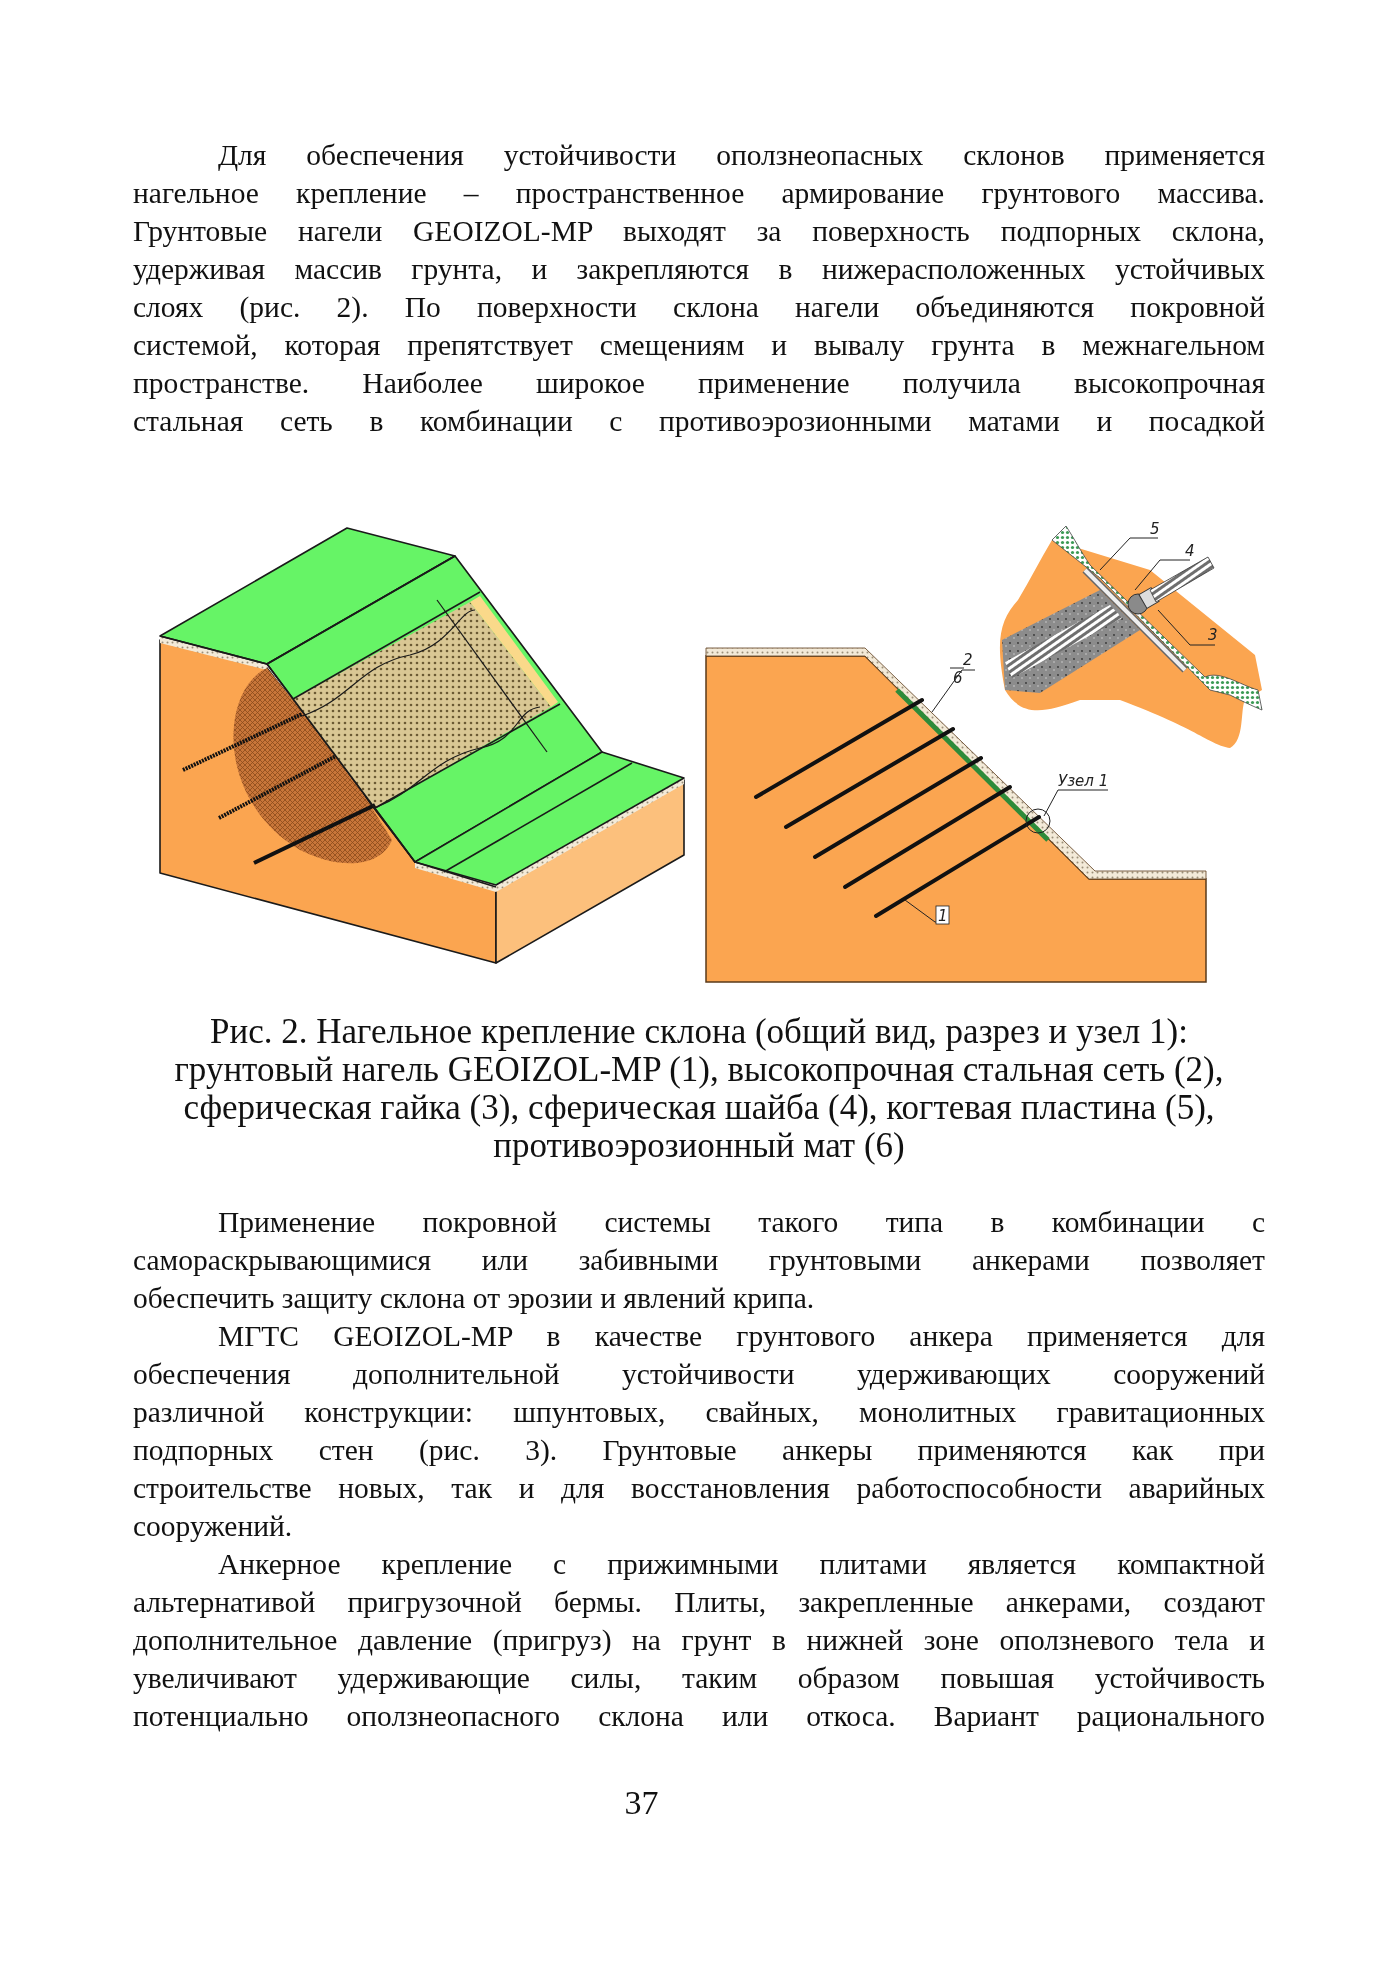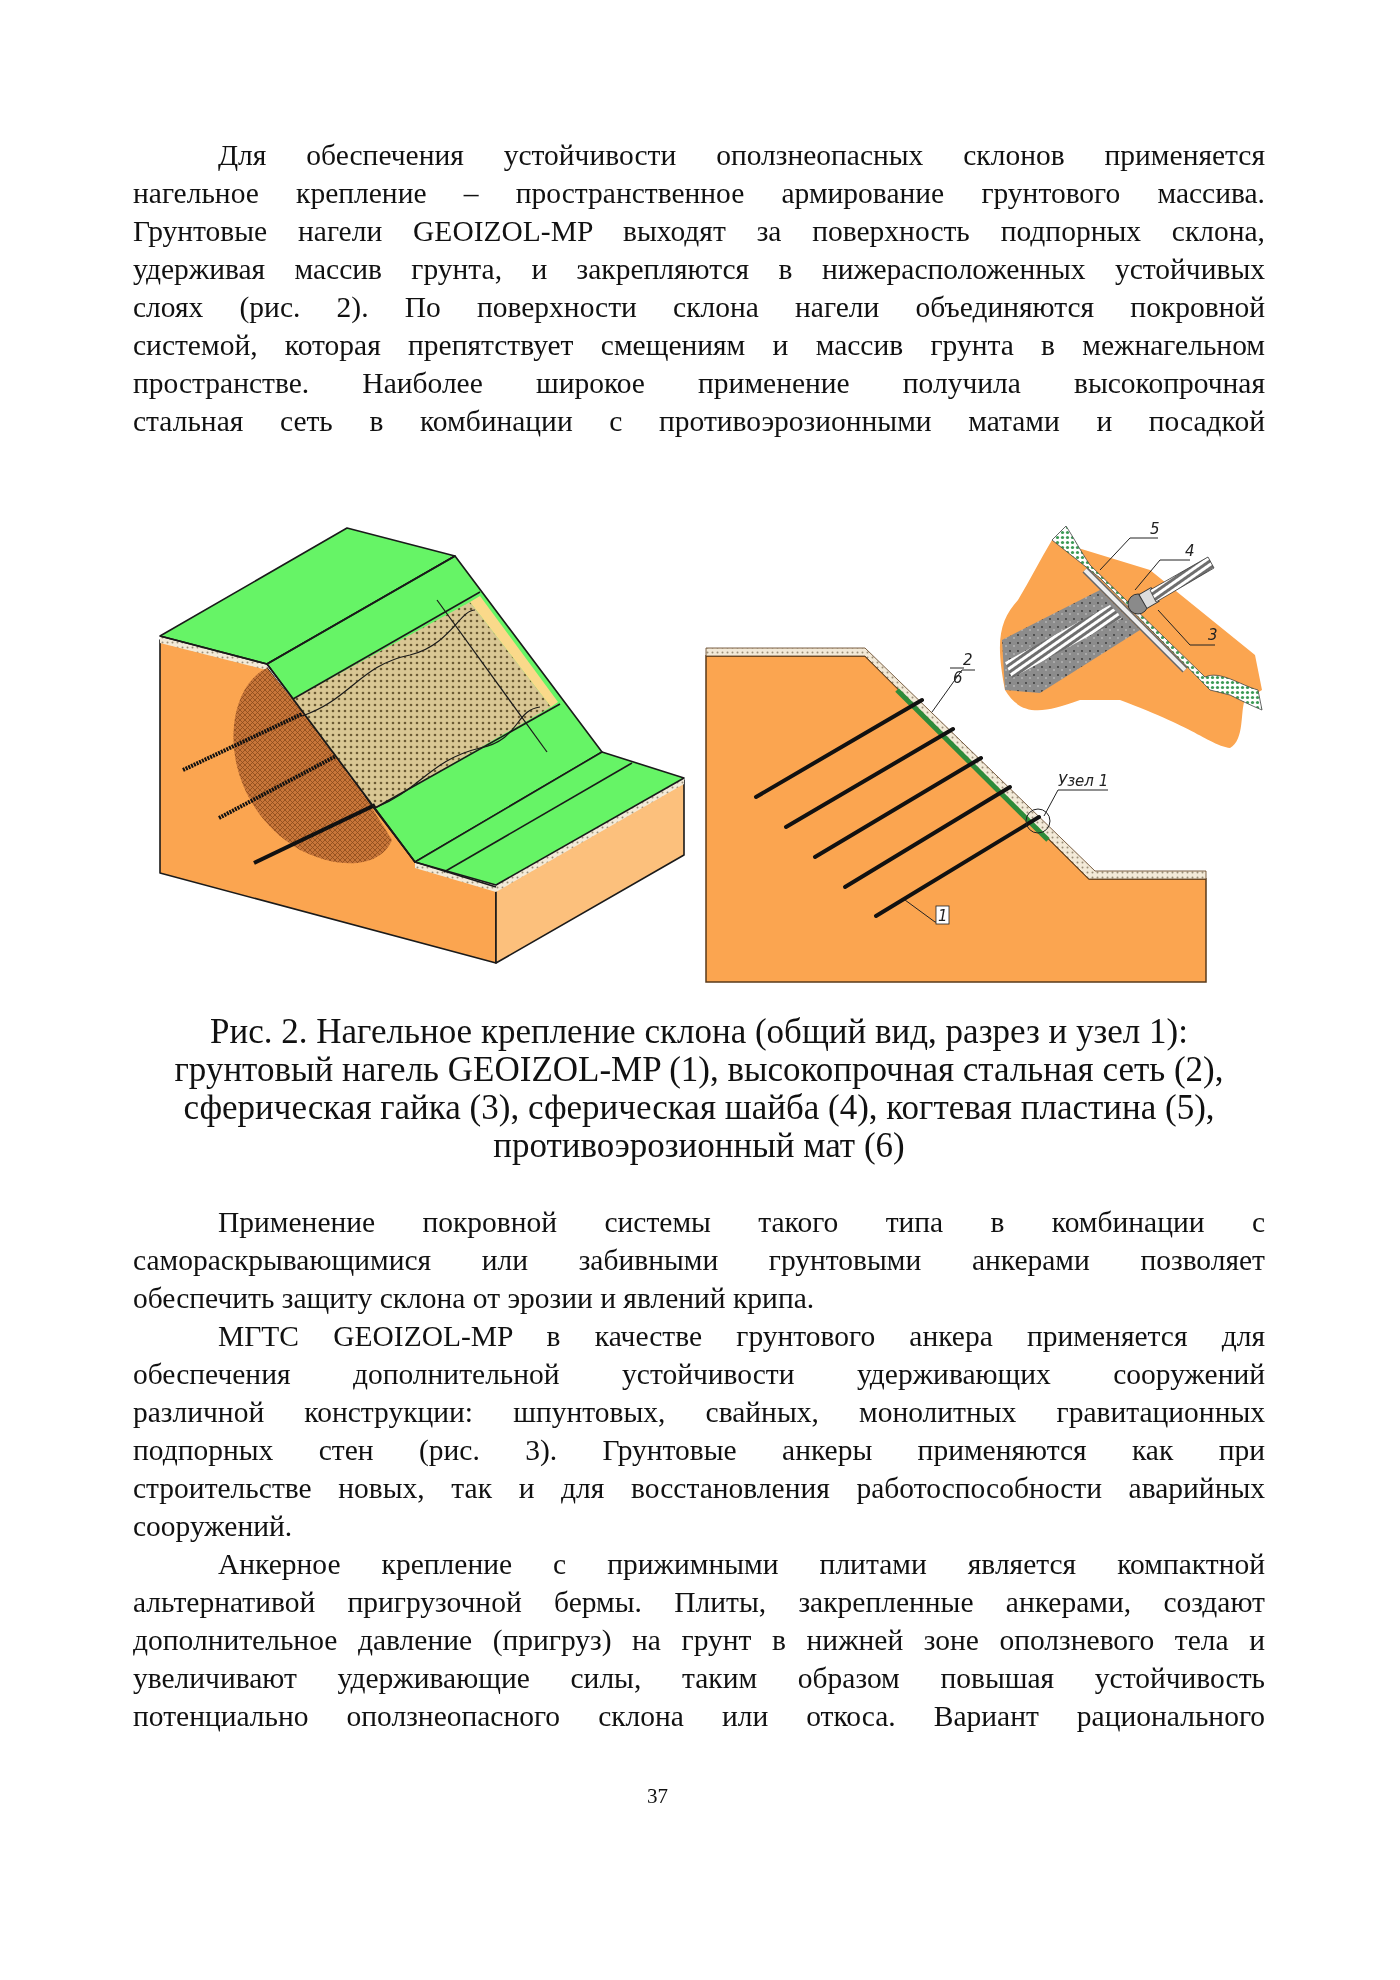--- a/index.html
+++ b/index.html
@@ -5,21 +5,21 @@
   html,body{margin:0;padding:0;background:#fff;}
   body{width:1400px;height:1980px;position:relative;overflow:hidden;
        font-family:"Liberation Serif","DejaVu Serif",serif;color:#111;}
   .para{position:absolute;left:133px;width:1132px;font-size:29.5px;line-height:38px;}
   .line{display:block;height:38px;white-space:nowrap;text-align:justify;text-align-last:justify;}
   .line.last{text-align-last:left;}
   .line.indent{padding-left:85px;font-family:Liberation Serif, serif;}
   .caption{position:absolute;left:133px;width:1132px;font-size:35px;line-height:38px;text-align:center;}
   .caption .cl{display:block;height:38px;white-space:nowrap;}
   #figure{position:absolute;left:0;top:0;width:1400px;height:1000px;}
-  .pagenum{position:absolute;left:16px;width:1283px;top:1784px;text-align:center;font-size:21px;}
+  .pagenum{position:absolute;left:0;width:1283px;top:1784px;text-align:center;font-size:34px;}
   .lbl{font-family:"DejaVu Sans",sans-serif;font-style:italic;font-size:15px;fill:#222;}
 </style>
 </head>
 <body>
 
 <svg id="figure" viewBox="0 0 1400 1000" xmlns="http://www.w3.org/2000/svg">
   <defs>
     <pattern id="matPat" width="6" height="6" patternUnits="userSpaceOnUse">
       <rect width="6" height="6" fill="#D9C794"></rect>
       <circle cx="3" cy="3" r="1.3" fill="#6b5a34"></circle>
@@ -128,21 +128,21 @@
     <text class="lbl" x="1208" y="640">3</text>
   </g>
 </svg>
 
 <div class="para" style="top:136px">
   <span class="line indent">Для обеспечения устойчивости оползнеопасных склонов применяется</span>
   <span class="line">нагельное крепление – пространственное армирование грунтового массива.</span>
   <span class="line">Грунтовые нагели GEOIZOL-MP выходят за поверхность подпорных склона,</span>
   <span class="line">удерживая массив грунта, и закрепляются в нижерасположенных устойчивых</span>
   <span class="line">слоях (рис. 2). По поверхности склона нагели объединяются покровной</span>
-  <span class="line">системой, которая препятствует смещениям и массив грунта в межнагельном</span>
+  <span class="line">системой, которая препятствует смещениям и вывалу грунта в межнагельном</span>
   <span class="line">пространстве. Наиболее широкое применение получила высокопрочная</span>
   <span class="line">стальная сеть в комбинации с противоэрозионными матами и посадкой</span>
 </div>
 
 <div class="caption" style="top:1013px">
   <span class="cl">Рис. 2. Нагельное крепление склона (общий вид, разрез и узел 1):</span>
   <span class="cl">грунтовый нагель GEOIZOL-MP (1), высокопрочная стальная сеть (2),</span>
   <span class="cl">сферическая гайка (3), сферическая шайба (4), когтевая пластина (5),</span>
   <span class="cl">противоэрозионный мат (6)</span>
 </div>

